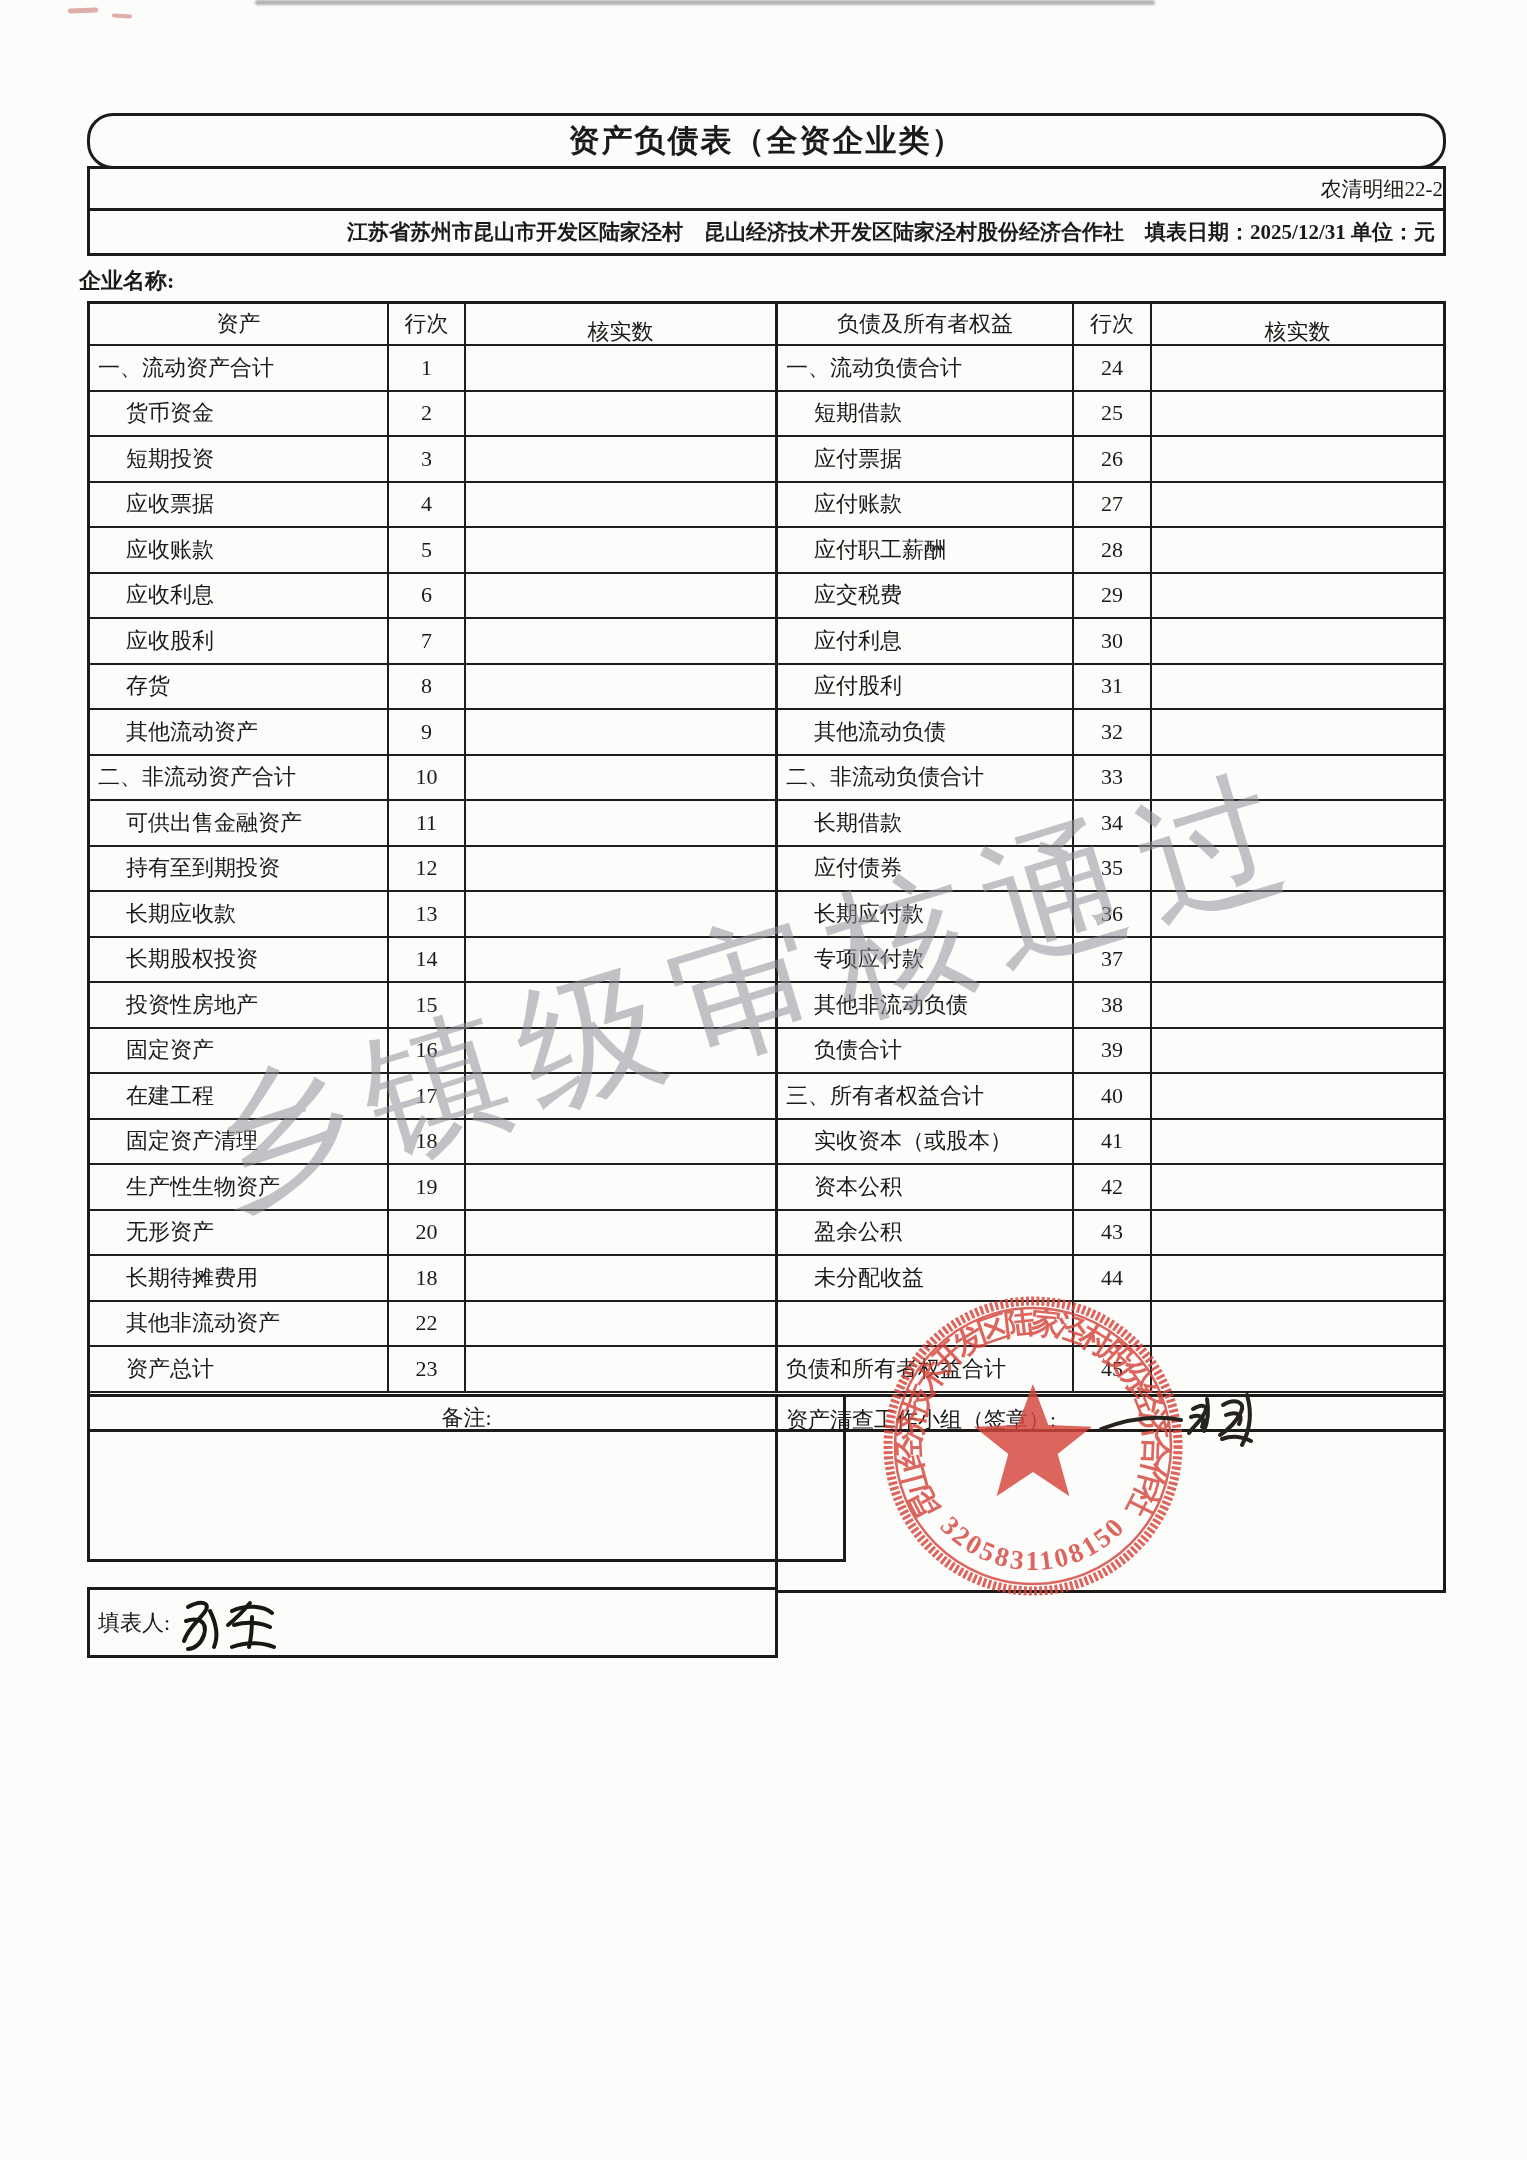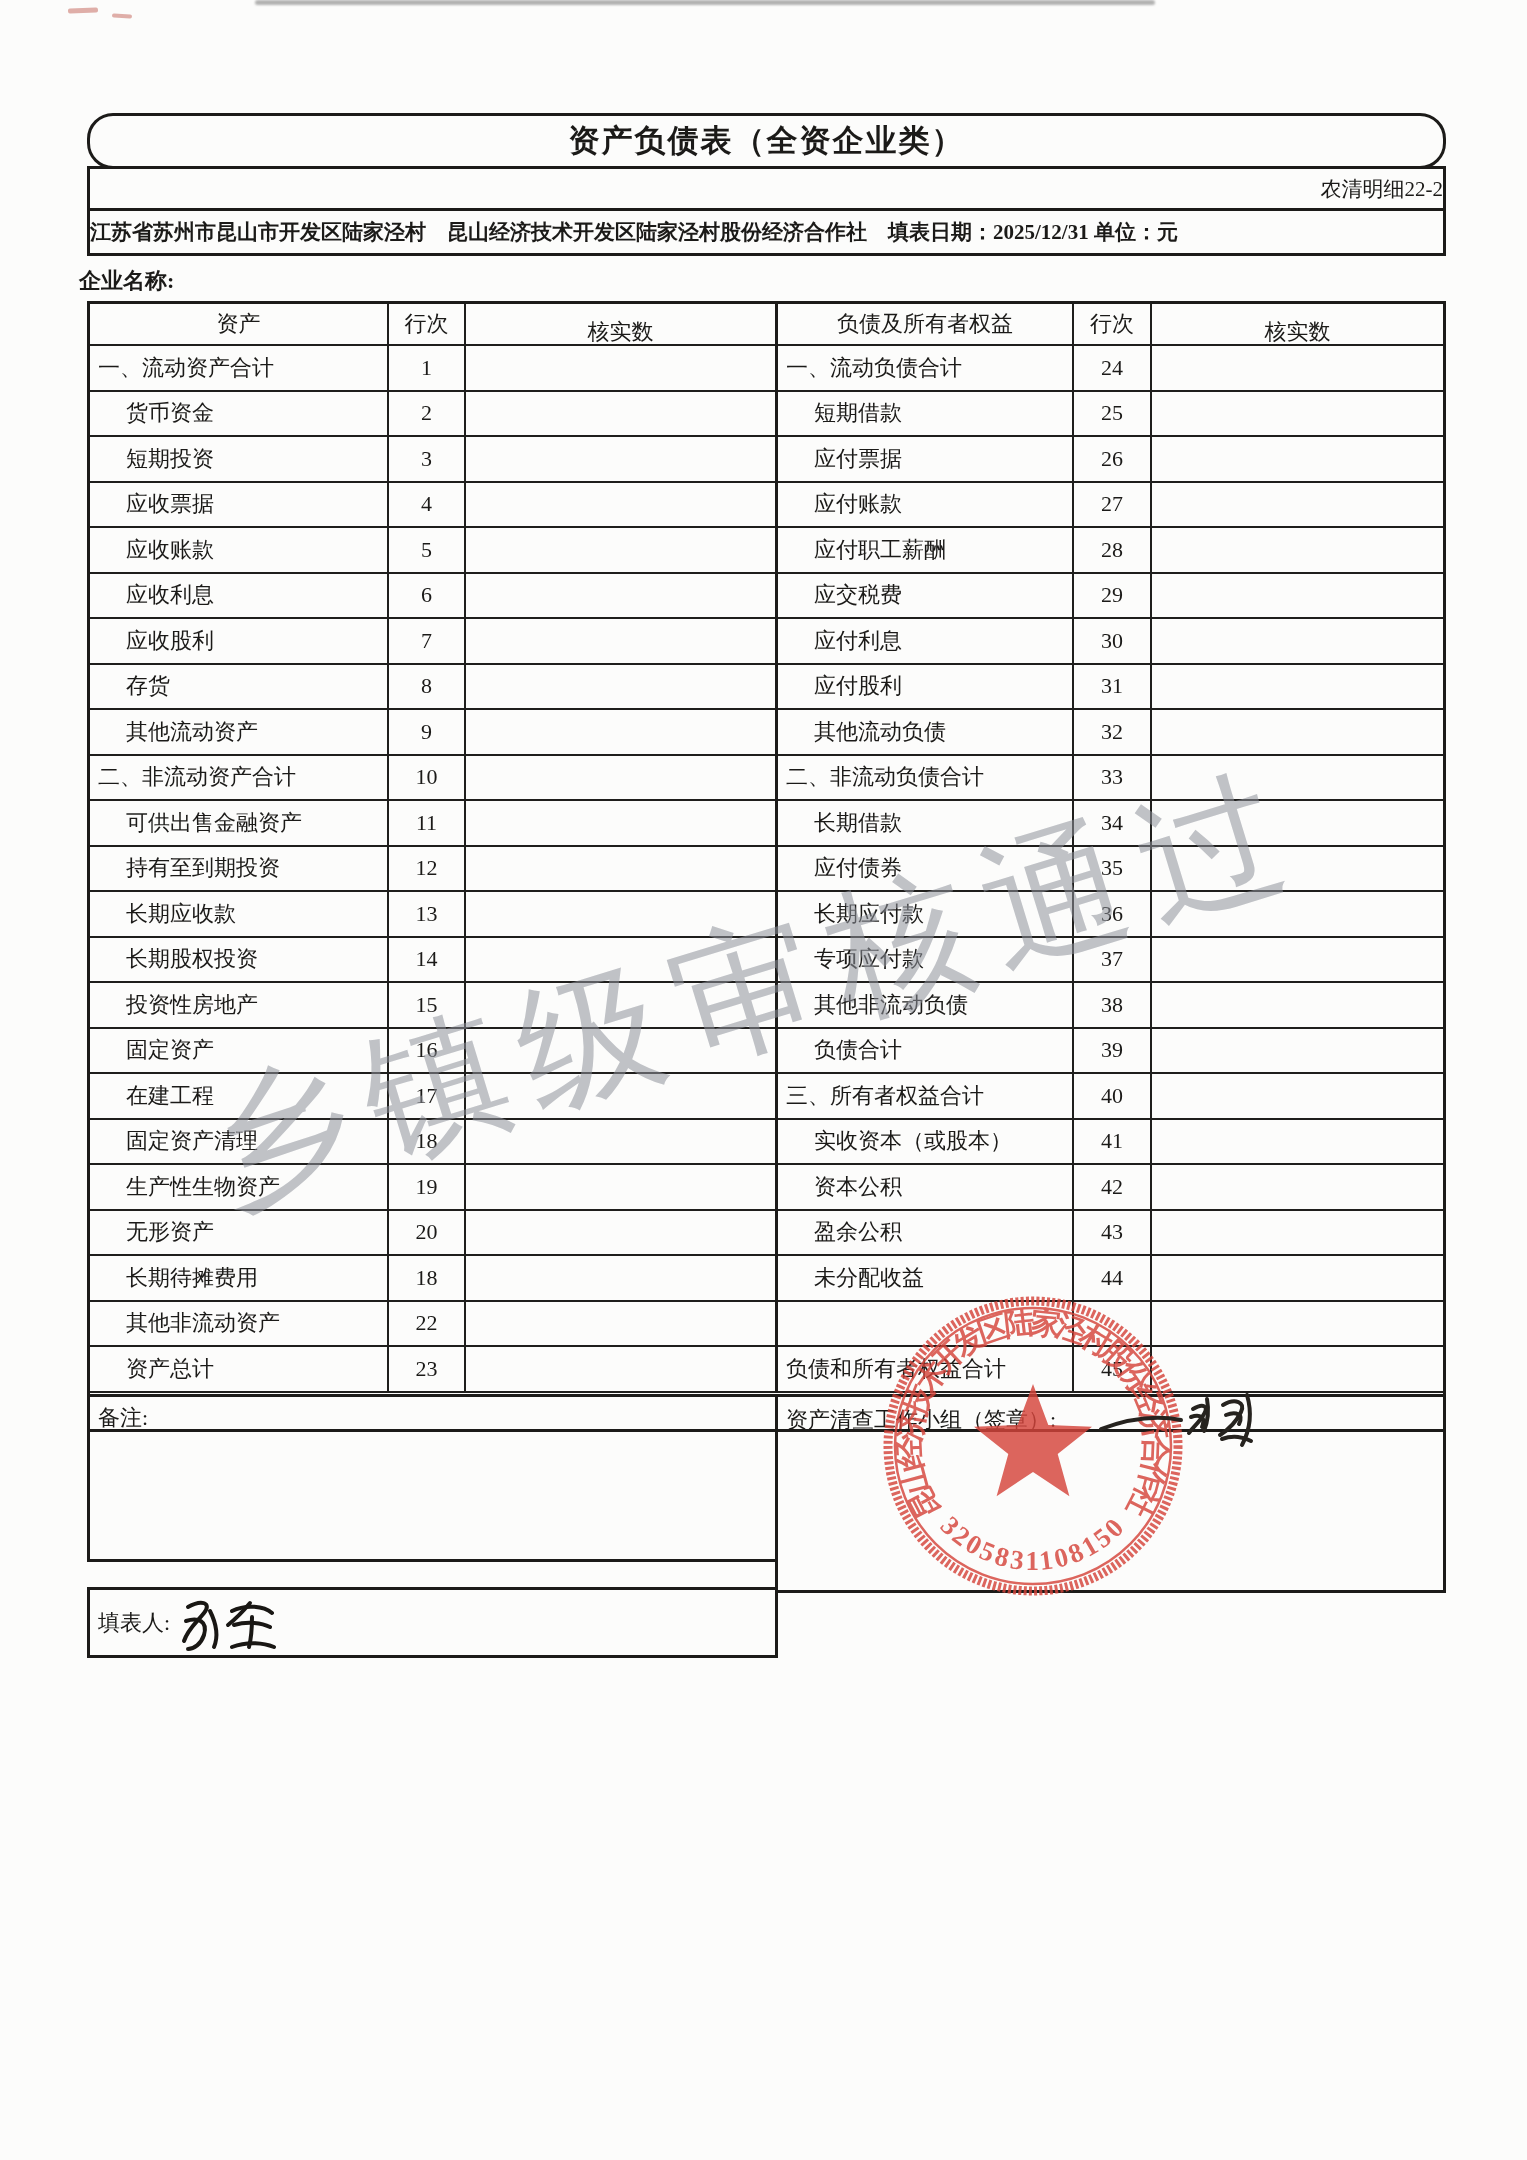--- a/index.html
+++ b/index.html
@@ -15,38 +15,38 @@
   .corner-mark{position:absolute;background:rgba(198,110,100,.55);border-radius:2px;}
   .corner-mark.m1{left:68px;top:8px;width:30px;height:5px;transform:rotate(-2deg);}
   .corner-mark.m2{left:112px;top:14px;width:20px;height:4px;transform:rotate(3deg);}
 
   
   .box{position:absolute;left:87px;width:1359px;border:3px solid #1c1b19;box-sizing:border-box;background:transparent;}
   .title-box{top:113px;height:56px;display:flex;align-items:center;justify-content:center;border-radius:26px;}
   .page-title{font-size:31px;font-weight:700;letter-spacing:2px;}
   .code-box{top:166px;height:45px;display:flex;align-items:center;justify-content:flex-end;}
   .form-code{font-size:21px;}
-  .org-box{top:208px;height:48px;display:flex;align-items:center;padding-right:8px;}
+  .org-box{top:208px;height:48px;display:flex;align-items:center;justify-content:flex-end;padding-right:8px;padding-left:16px;}
   .org-line{font-size:21px;font-weight:700;white-space:nowrap;}
   .company-label{position:absolute;left:79px;top:266px;font-size:22px;font-weight:700;}
 
   
   .maintable{position:absolute;left:87px;top:301px;width:1359px;height:1131px;border:3px solid #1c1b19;box-sizing:border-box;}
   .half{position:absolute;top:0;display:grid;grid-template-rows:42px repeat(23,45.5px);}
   .half-left{left:0;width:688px;grid-template-columns:299px 77px 309px;border-right:3px solid #1c1b19;box-sizing:border-box;}
   .half-right{left:688px;width:665px;grid-template-columns:296px 78px 291px;}
   .cell{border-right:2.4px solid #1f1e1c;border-bottom:2.4px solid #1f1e1c;display:flex;align-items:center;font-size:22px;box-sizing:border-box;overflow:hidden;}
   .val-cell{border-right:none;margin-top:15px;}
   .hcell{justify-content:center;font-weight:400;}
   .label-cell{padding-left:8px;}
   .label-cell.indent{padding-left:36px;}
   .no-cell{justify-content:center;}
 
   
-  .remark-box{position:absolute;left:87px;top:1394px;width:691px;height:168px;border:3px solid #1c1b19;box-sizing:border-box;padding:6px 8px;font-size:22px;}
+  .remark-box{position:absolute;left:87px;top:1394px;width:759px;height:168px;border:3px solid #1c1b19;box-sizing:border-box;padding:6px 8px;font-size:22px;text-align:center;}
   .preparer-box{position:absolute;left:87px;top:1559px;width:691px;height:71px;border:3px solid #1c1b19;box-sizing:border-box;display:flex;align-items:center;padding-left:8px;font-size:22px;margin-top:28px;}
   .sign-box{position:absolute;left:775px;top:1394px;width:671px;height:199px;border:3px solid #1c1b19;box-sizing:border-box;padding:8px;font-size:22px;}
 
   
   .watermark{
     position:absolute;left:250px;top:905px;width:1010px;height:170px;
     display:flex;align-items:center;justify-content:center;
     transform:rotate(-17deg);
     font-size:142px;letter-spacing:20px;white-space:nowrap;
     color:rgba(142,146,155,.55);

